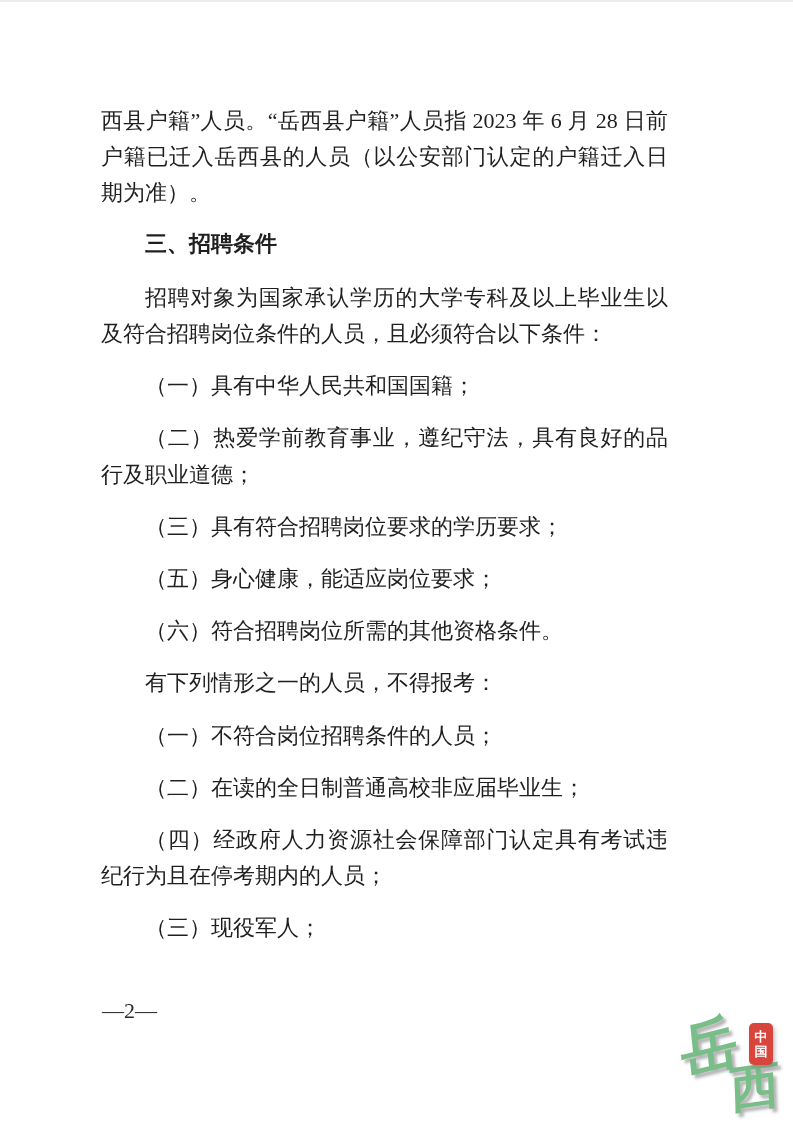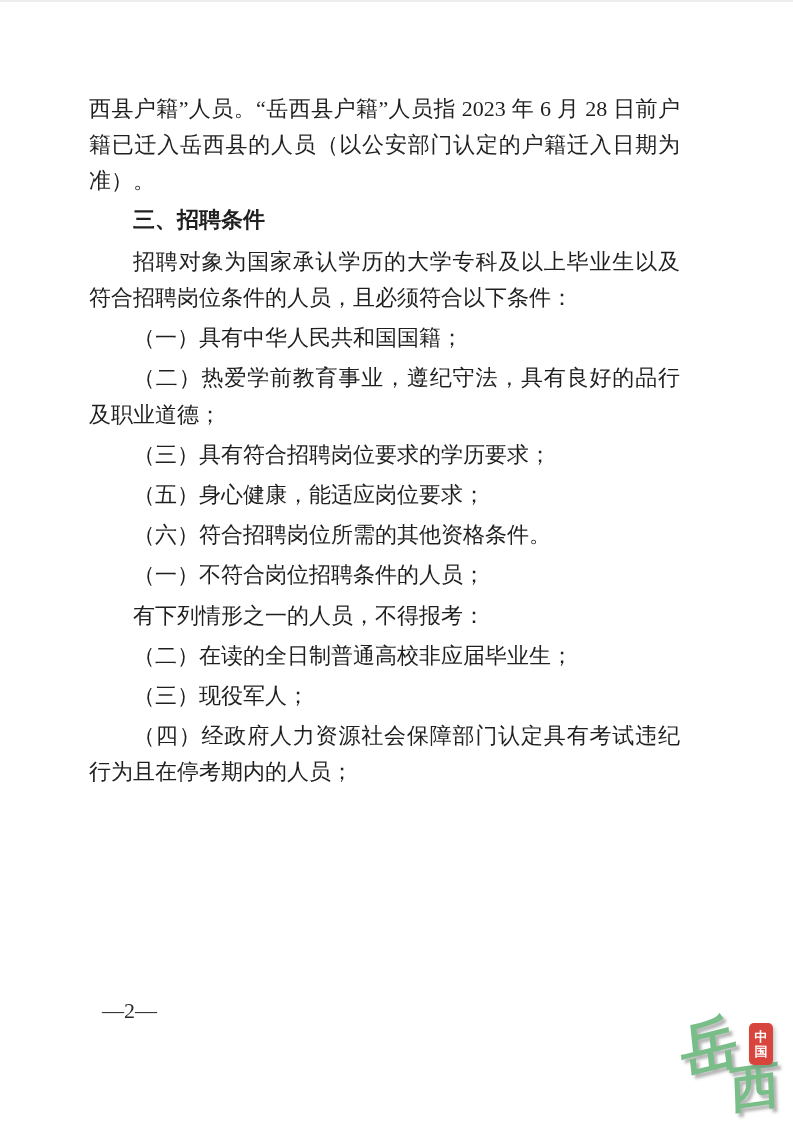--- a/index.html
+++ b/index.html
@@ -26,21 +26,21 @@
     position: absolute;
     left: 85px;
     top: 87px;
     width: 599px;
     font-size: 22px;
     line-height: 36.2px;
     text-align: justify;
     text-justify: inter-ideograph;
   }
   .para {
-    margin: 4px;
+    margin: 16px;
     padding: 0;
   }
   .para.indent {
     text-indent: 2em;
   }
   .para.bold {
     font-weight: bold;
     font-family: Liberation Mono, monospace;
   }
   .page-number {
@@ -109,25 +109,25 @@
 
   <div class="content" id="paragraphs">
       <p class="para">西县户籍”人员。“岳西县户籍”人员指 2023 年 6 月 28 日前户籍已迁入岳西县的人员（以公安部门认定的户籍迁入日期为准）。</p>
       <p class="para indent bold">三、招聘条件</p>
       <p class="para indent">招聘对象为国家承认学历的大学专科及以上毕业生以及符合招聘岗位条件的人员，且必须符合以下条件：</p>
       <p class="para indent">（一）具有中华人民共和国国籍；</p>
       <p class="para indent">（二）热爱学前教育事业，遵纪守法，具有良好的品行及职业道德；</p>
       <p class="para indent">（三）具有符合招聘岗位要求的学历要求；</p>
       <p class="para indent">（五）身心健康，能适应岗位要求；</p>
       <p class="para indent">（六）符合招聘岗位所需的其他资格条件。</p>
+      <p class="para indent">有下列情形之一的人员，不得报考：</p>
       <p class="para indent">（一）不符合岗位招聘条件的人员；</p>
-      <p class="para indent">有下列情形之一的人员，不得报考：</p>
       <p class="para indent">（二）在读的全日制普通高校非应届毕业生；</p>
+      <p class="para indent">（四）经政府人力资源社会保障部门认定具有考试违纪行为且在停考期内的人员；</p>
       <p class="para indent">（三）现役军人；</p>
-      <p class="para indent">（四）经政府人力资源社会保障部门认定具有考试违纪行为且在停考期内的人员；</p>
     </div>
 
   <div class="page-number">—2—</div>
 
   <div class="logo">
     <span class="logo-char-yue" style="color: rgb(121, 189, 137);">岳</span>
     <span class="logo-char-xi" style="color: rgb(121, 189, 137);">西</span>
     <span class="seal" style="background: rgb(216, 69, 60);">
       <span>中</span>
       <span>国</span>

